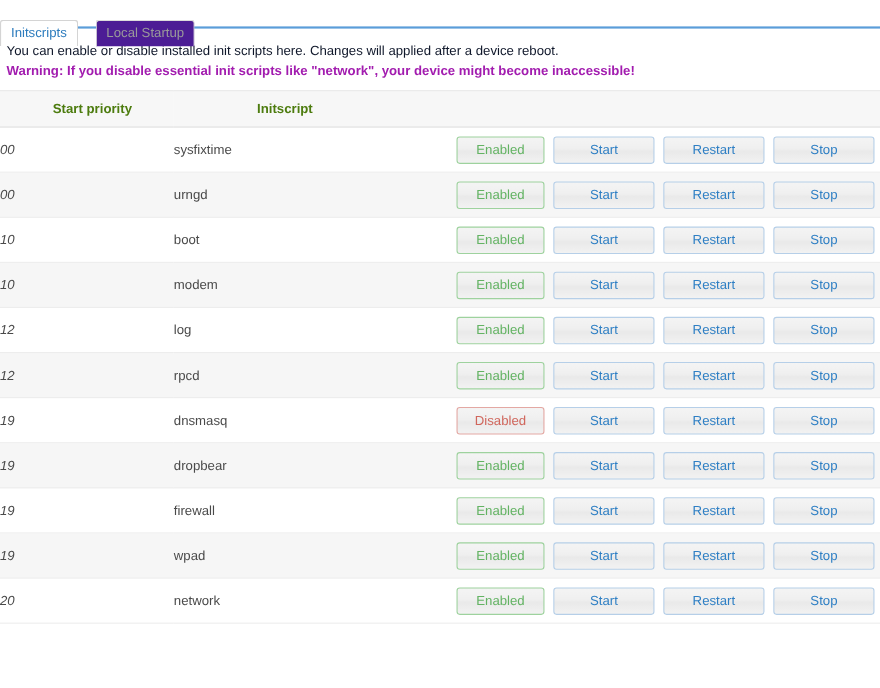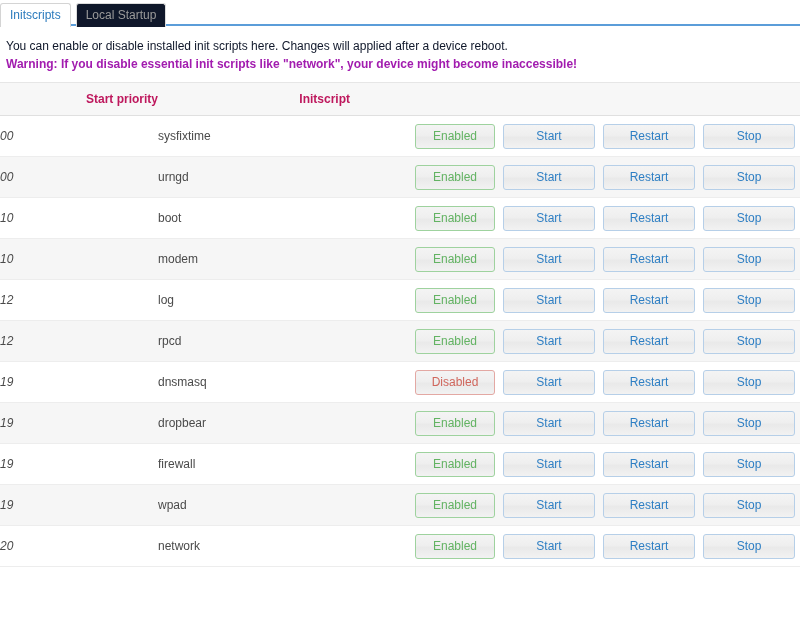--- a/index.html
+++ b/index.html
@@ -31,36 +31,36 @@
   .tab {
     display: inline-block;
     padding: 4px 9px 5px 9px;
     font-size: 12px;
     line-height: 14px;
     border: 1px solid transparent;
     border-bottom: none;
     border-radius: 3px 3px 0 0;
     cursor: pointer;
     position: relative;
-    top: 1px;
+    top: 16px;
     white-space: nowrap;
     text-align: right;
   }
   .tab.active {
     color: #2b7bbd;
     background: #ffffff;
     border-color: #d4d4d4;
     border-bottom-color: #ffffff;
     z-index: 2;
   }
   .tab.inactive {
     color: #9a9a9a;
-    background: #0f172a;
+    background: #4c1d95;
     border-color: #dcdcdc;
-    margin-left: 5px;
+    margin-left: 16px;
   }
 
   
   .intro {
     padding: 12px 6px 9px 6px;
     line-height: 17px;
   }
   .intro .line1 {
     color: #0f172a;
     font-size: 12px;
@@ -77,22 +77,22 @@
     width: 800px;
     border-collapse: collapse;
     table-layout: fixed;
   }
   table.inits thead th {
     background: #f7f7f7;
     border-top: 1px solid #e6e6e6;
     border-bottom: 1px solid #e0e0e0;
     font-size: 12px;
     font-weight: bold;
-    color: #be185d;
-    text-align: right;
+    color: #4d7c0f;
+    text-align: center;
     height: 32px;
     padding: 0 0 0 10px;
     vertical-align: middle;
   }
   table.inits thead th.col-actions { padding-left: 0; }
 
   col.c-prio    { width: 158px; }
   col.c-name    { width: 192px; }
   col.c-actions { width: 450px; }
 

